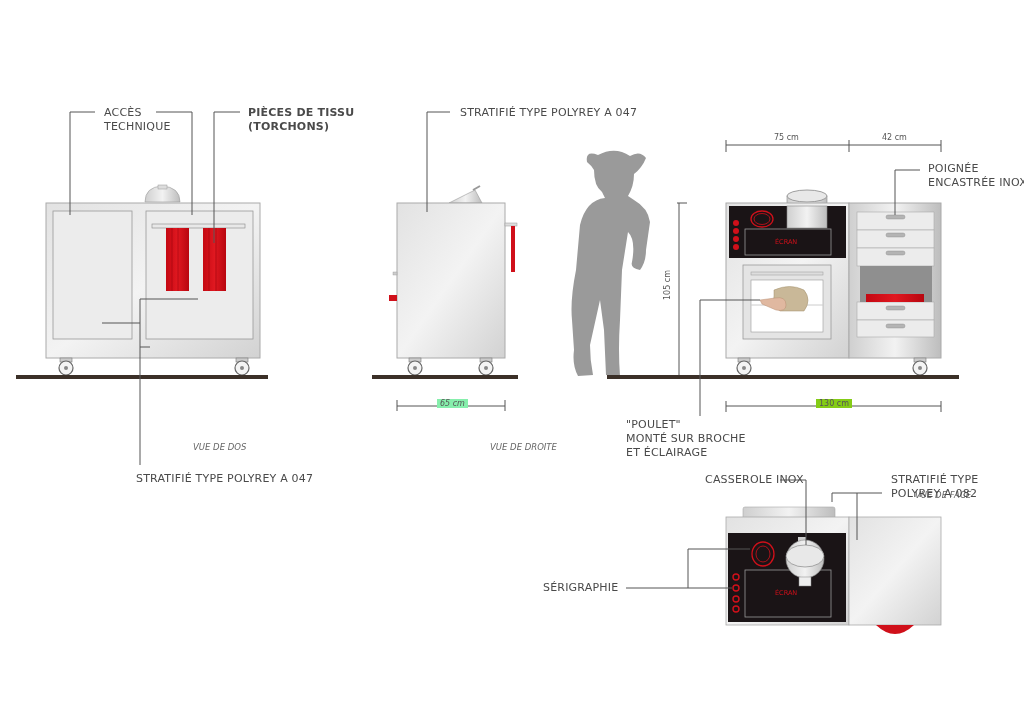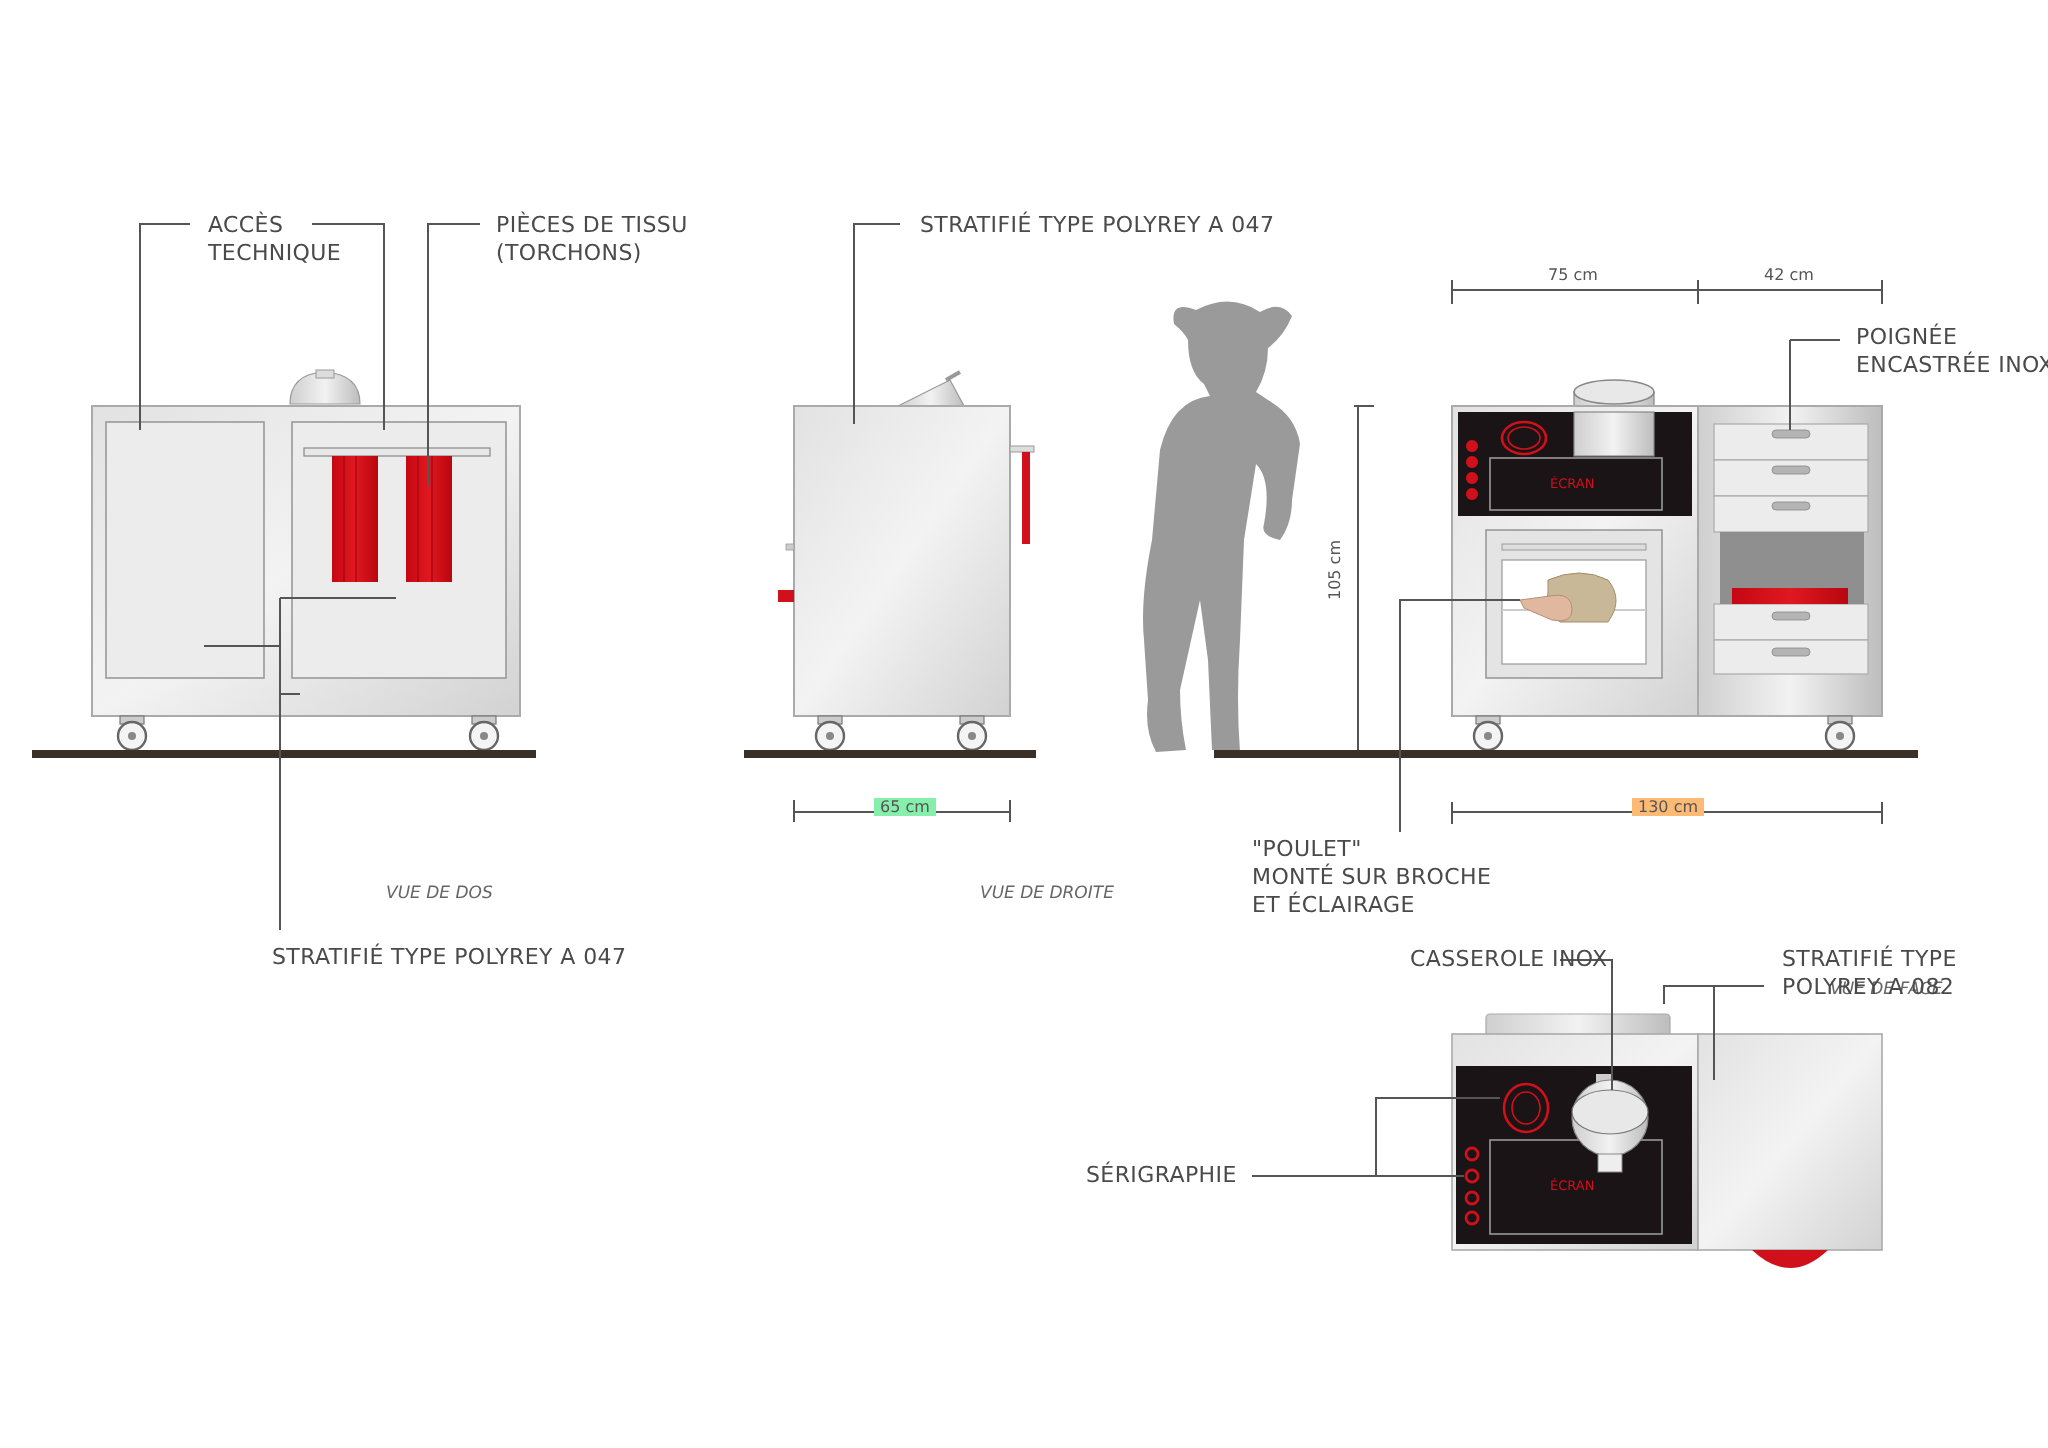--- a/index.html
+++ b/index.html
@@ -180,35 +180,35 @@
       <line x1="857" y1="493" x2="882" y2="493"></line>
       <line x1="626" y1="588" x2="688" y2="588"></line>
       <polyline points="688,588 688,549 750,549"></polyline>
       <line x1="688" y1="588" x2="732" y2="588"></line>
     </g>
   </g>
 </svg>
 
 <div class="lbl" style="left:104px;top:106px;">ACCÈS
 TECHNIQUE</div>
-<div class="lbl" style="left:248px;top:106px;">PIÈCES DE TISSU
+<div class="lbl" style="left:248px;top:106px;font-weight:bold;">PIÈCES DE TISSU
 (TORCHONS)</div>
 <div class="lbl" style="left:136px;top:472px;">STRATIFIÉ TYPE POLYREY A 047</div>
 <div class="sm view" style="left:193px;top:442px;">VUE DE DOS</div>
 
 <div class="lbl" style="left:460px;top:106px;">STRATIFIÉ TYPE POLYREY A 047</div>
-<div class="sm" style="left:437px;top:399px;background:#86efac;padding:0 3px;">65 cm</div>
+<div class="sm" style="left:437px;top:399px;background:#86efac;padding:0 3px;font-style:italic;">65 cm</div>
 <div class="sm view" style="left:490px;top:442px;">VUE DE DROITE</div>
 
 <div class="sm" style="left:774px;top:133px;">75 cm</div>
 <div class="sm" style="left:882px;top:133px;">42 cm</div>
 <div class="lbl" style="left:928px;top:162px;">POIGNÉE
 ENCASTRÉE INOX</div>
 <div class="sm" style="left:663px;top:300px;transform:rotate(-90deg);transform-origin:left top;">105 cm</div>
-<div class="sm" style="left:816px;top:399px;background:#fdba74;padding:0 3px;">130 cm</div>
+<div class="sm" style="left:816px;top:399px;background:#84cc16;padding:0 3px;">130 cm</div>
 <div class="sm" style="left:775px;top:238px;color:#d0101a;font-size:6.5px;">ÉCRAN</div>
 <div class="lbl" style="left:626px;top:418px;">"POULET"
 MONTÉ SUR BROCHE
 ET ÉCLAIRAGE</div>
 <div class="sm view" style="left:915px;top:442px;margin-top:48px;">VUE DE FACE</div>
 
 <div class="lbl" style="left:673px;top:473px;margin-left:32px;">CASSEROLE INOX</div>
 <div class="lbl" style="left:891px;top:473px;">STRATIFIÉ TYPE
 POLYREY A 082</div>
 <div class="lbl" style="left:543px;top:581px;">SÉRIGRAPHIE</div>

